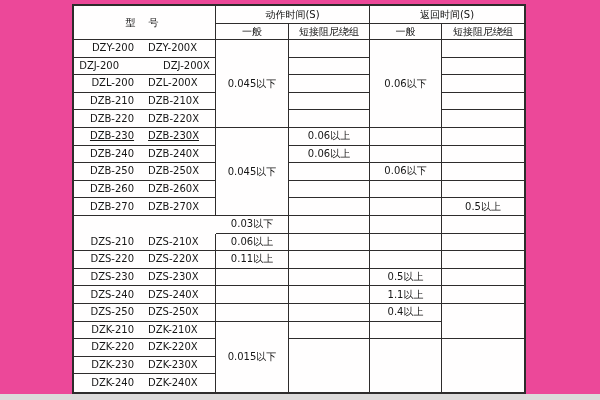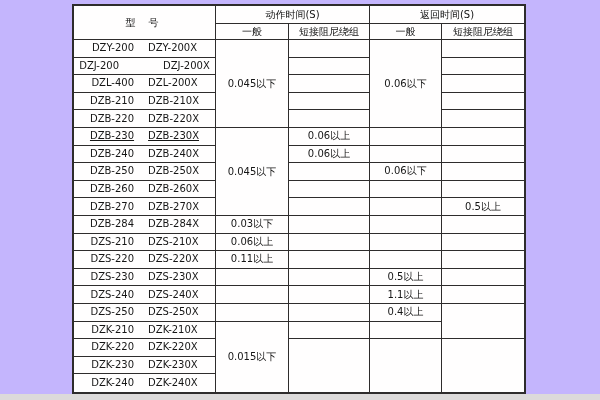--- a/index.html
+++ b/index.html
@@ -1,17 +1,17 @@
 <!DOCTYPE html>
 <html><head>
 <meta charset="utf-8">
 <style>
   html,body{margin:0;padding:0;}
   body{font-family:"DejaVu Sans","Liberation Sans",sans-serif;}
-  #page{position:relative;width:600px;height:400px;background:#c4b5fd;overflow:hidden;}
+  #page{position:relative;width:600px;height:400px;background:#ec4899;overflow:hidden;}
   #grid{
     position:absolute;left:72px;top:4px;width:454px;height:390px;
     box-sizing:border-box;border:2px solid #2e2c2c;background:#fffefe;
     display:grid;
     grid-template-columns:142px 73px 81px 72px 1fr;
     grid-template-rows:18px 16px repeat(20,1fr);
   }
   .cell{
     border-right:1px solid #2e2c2c;border-bottom:1px solid #2e2c2c;
     display:flex;align-items:center;justify-content:center;
@@ -42,21 +42,21 @@
       <div class="cell hdr no-r" style="grid-area: 2 / 5 / span 1 / span 1;">短接阻尼绕组</div>
       <div class="cell model" style="grid-area: 3 / 1 / span 1 / span 1;">
         <span>DZY-200</span>
         <span>DZY-200X</span>
       </div>
       <div class="cell model" style="grid-area: 4 / 1 / span 1 / span 1; gap: 44px;">
         <span>DZJ-200</span>
         <span>DZJ-200X</span>
       </div>
       <div class="cell model" style="grid-area: 5 / 1 / span 1 / span 1;">
-        <span>DZL-400</span>
+        <span>DZL-200</span>
         <span>DZL-200X</span>
       </div>
       <div class="cell model" style="grid-area: 6 / 1 / span 1 / span 1;">
         <span>DZB-210</span>
         <span>DZB-210X</span>
       </div>
       <div class="cell model" style="grid-area: 7 / 1 / span 1 / span 1; text-align: center;">
         <span>DZB-220</span>
         <span>DZB-220X</span>
       </div>
@@ -72,24 +72,20 @@
         <span>DZB-250</span>
         <span>DZB-250X</span>
       </div>
       <div class="cell model" style="grid-area: 11 / 1 / span 1 / span 1;">
         <span>DZB-260</span>
         <span>DZB-260X</span>
       </div>
       <div class="cell model" style="grid-area: 12 / 1 / span 1 / span 1;">
         <span>DZB-270</span>
         <span>DZB-270X</span>
-      </div>
-      <div class="cell model" style="grid-area: 13 / 1 / span 1 / span 1;">
-        <span>DZB-284</span>
-        <span>DZB-284X</span>
       </div>
       <div class="cell model" style="grid-area: 14 / 1 / span 1 / span 1;">
         <span>DZS-210</span>
         <span>DZS-210X</span>
       </div>
       <div class="cell model" style="grid-area: 15 / 1 / span 1 / span 1;">
         <span>DZS-220</span>
         <span>DZS-220X</span>
       </div>
       <div class="cell model" style="grid-area: 16 / 1 / span 1 / span 1;">

